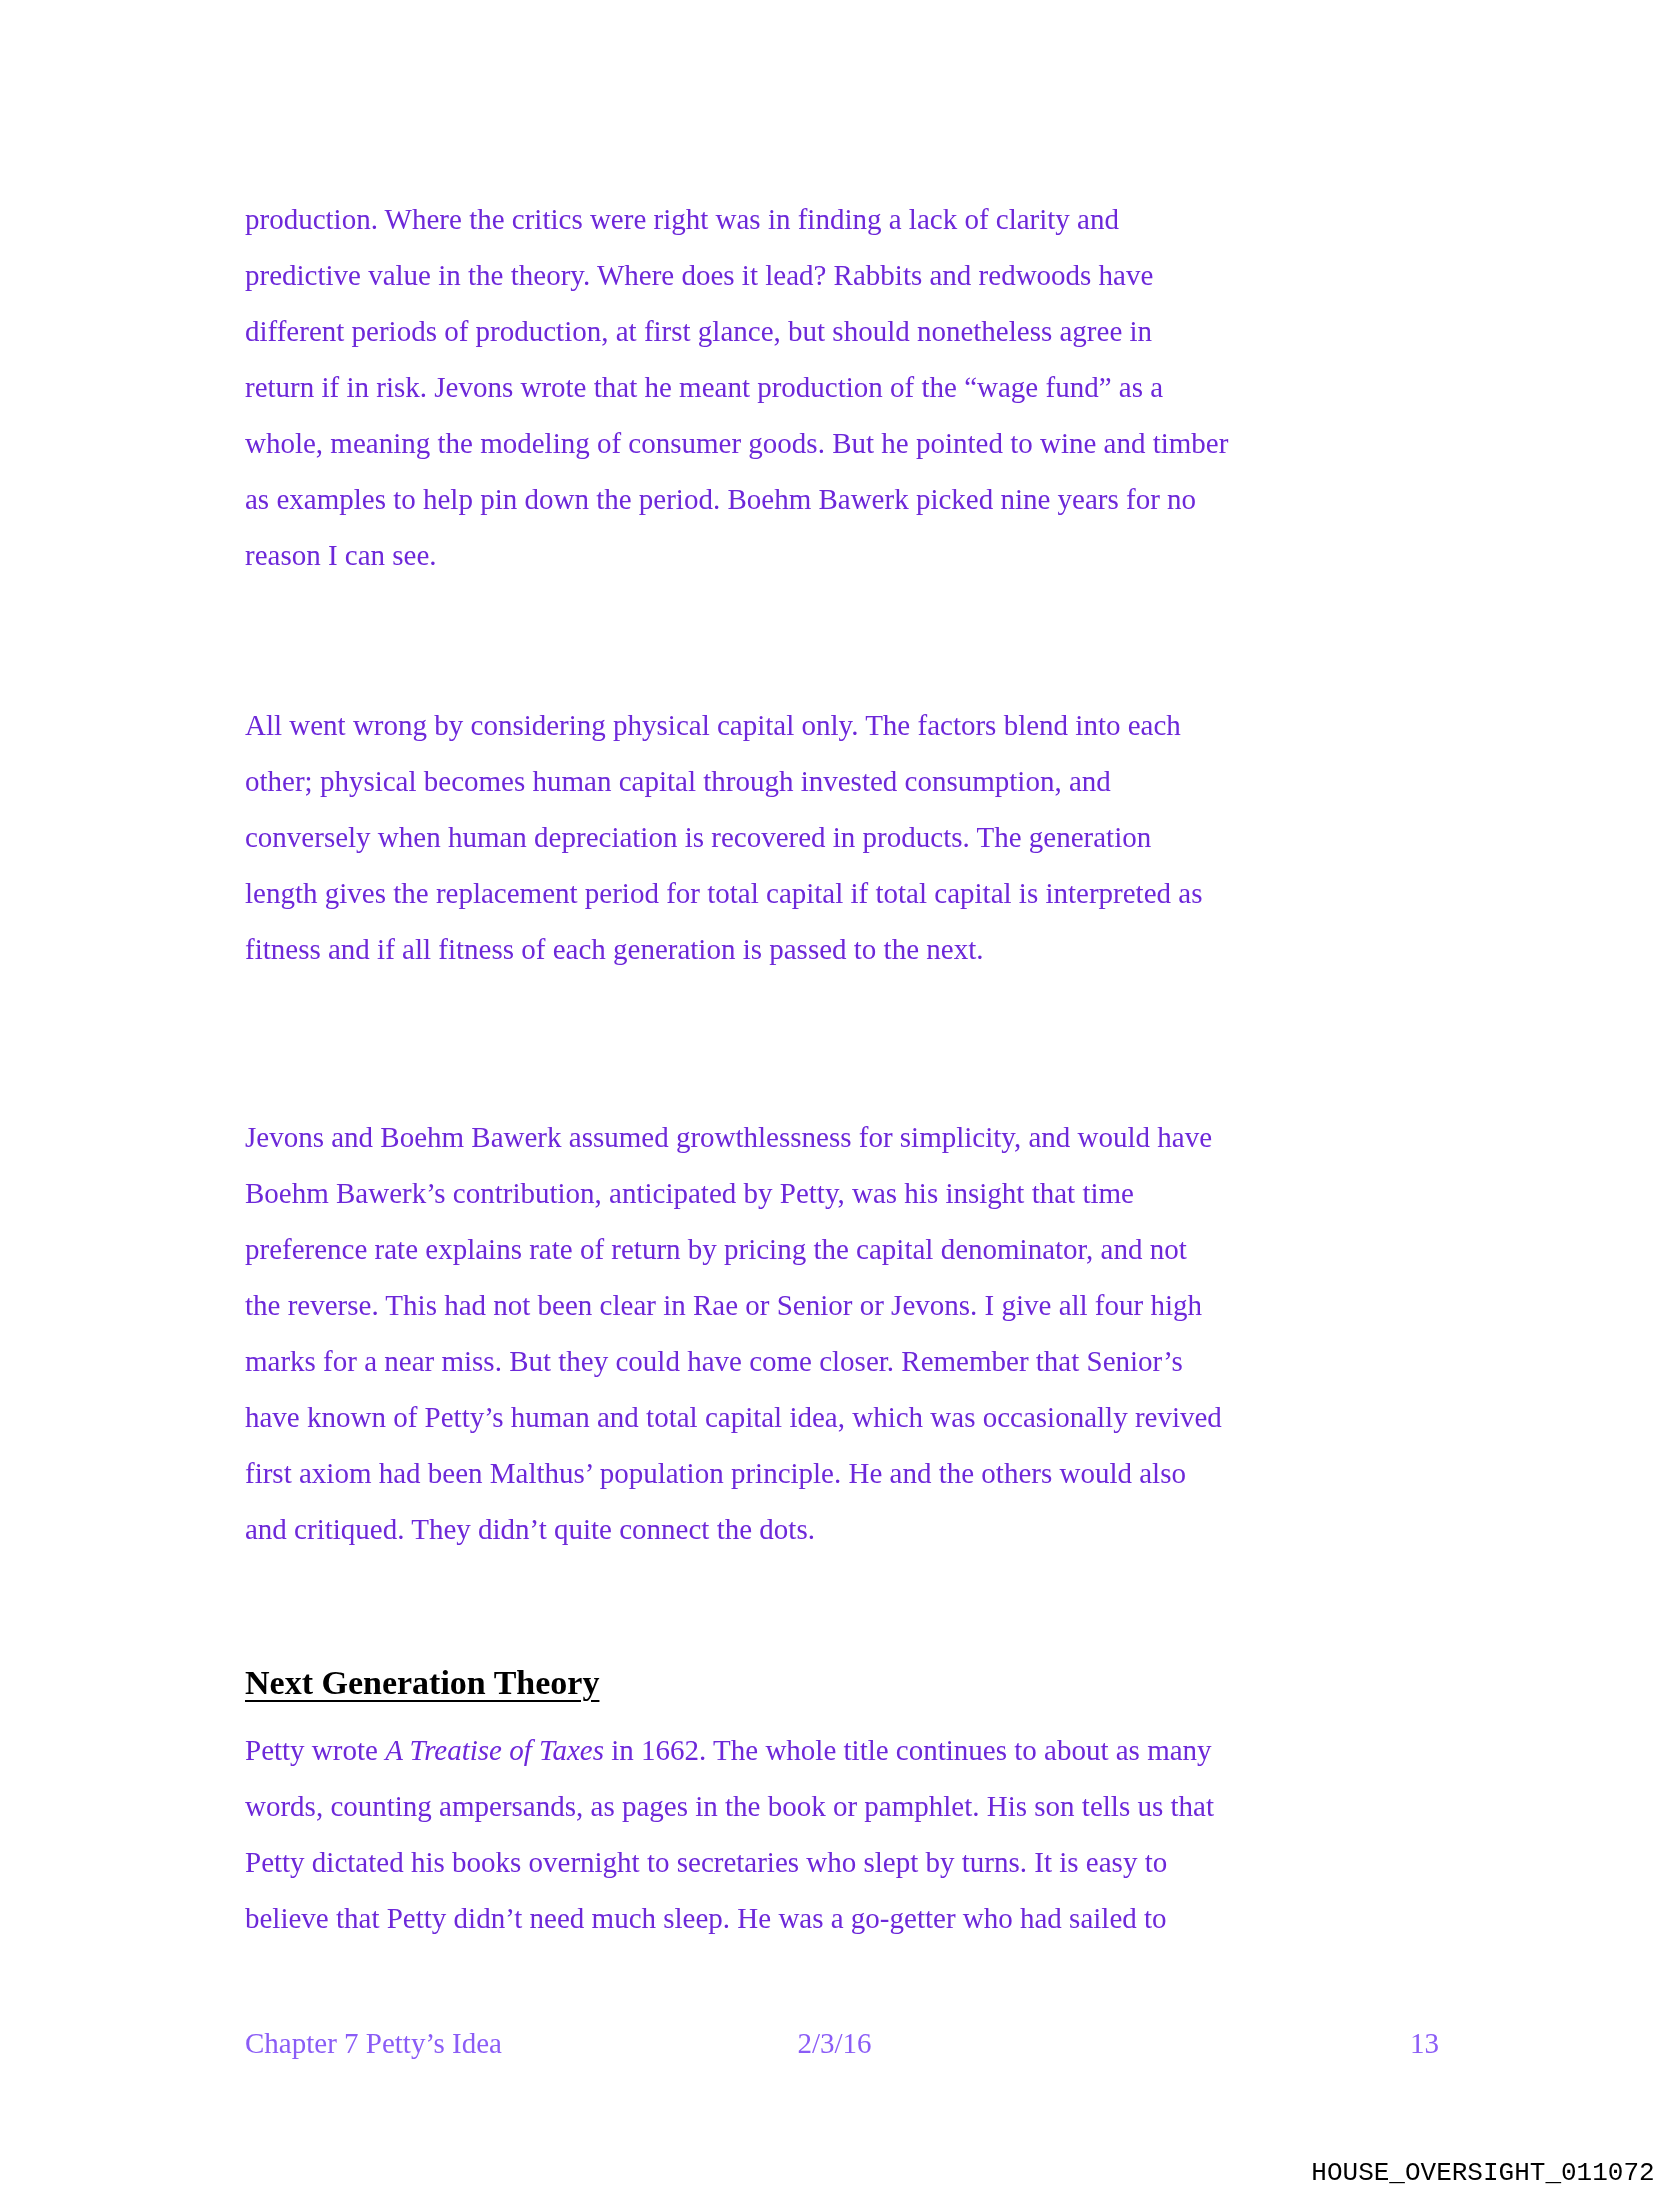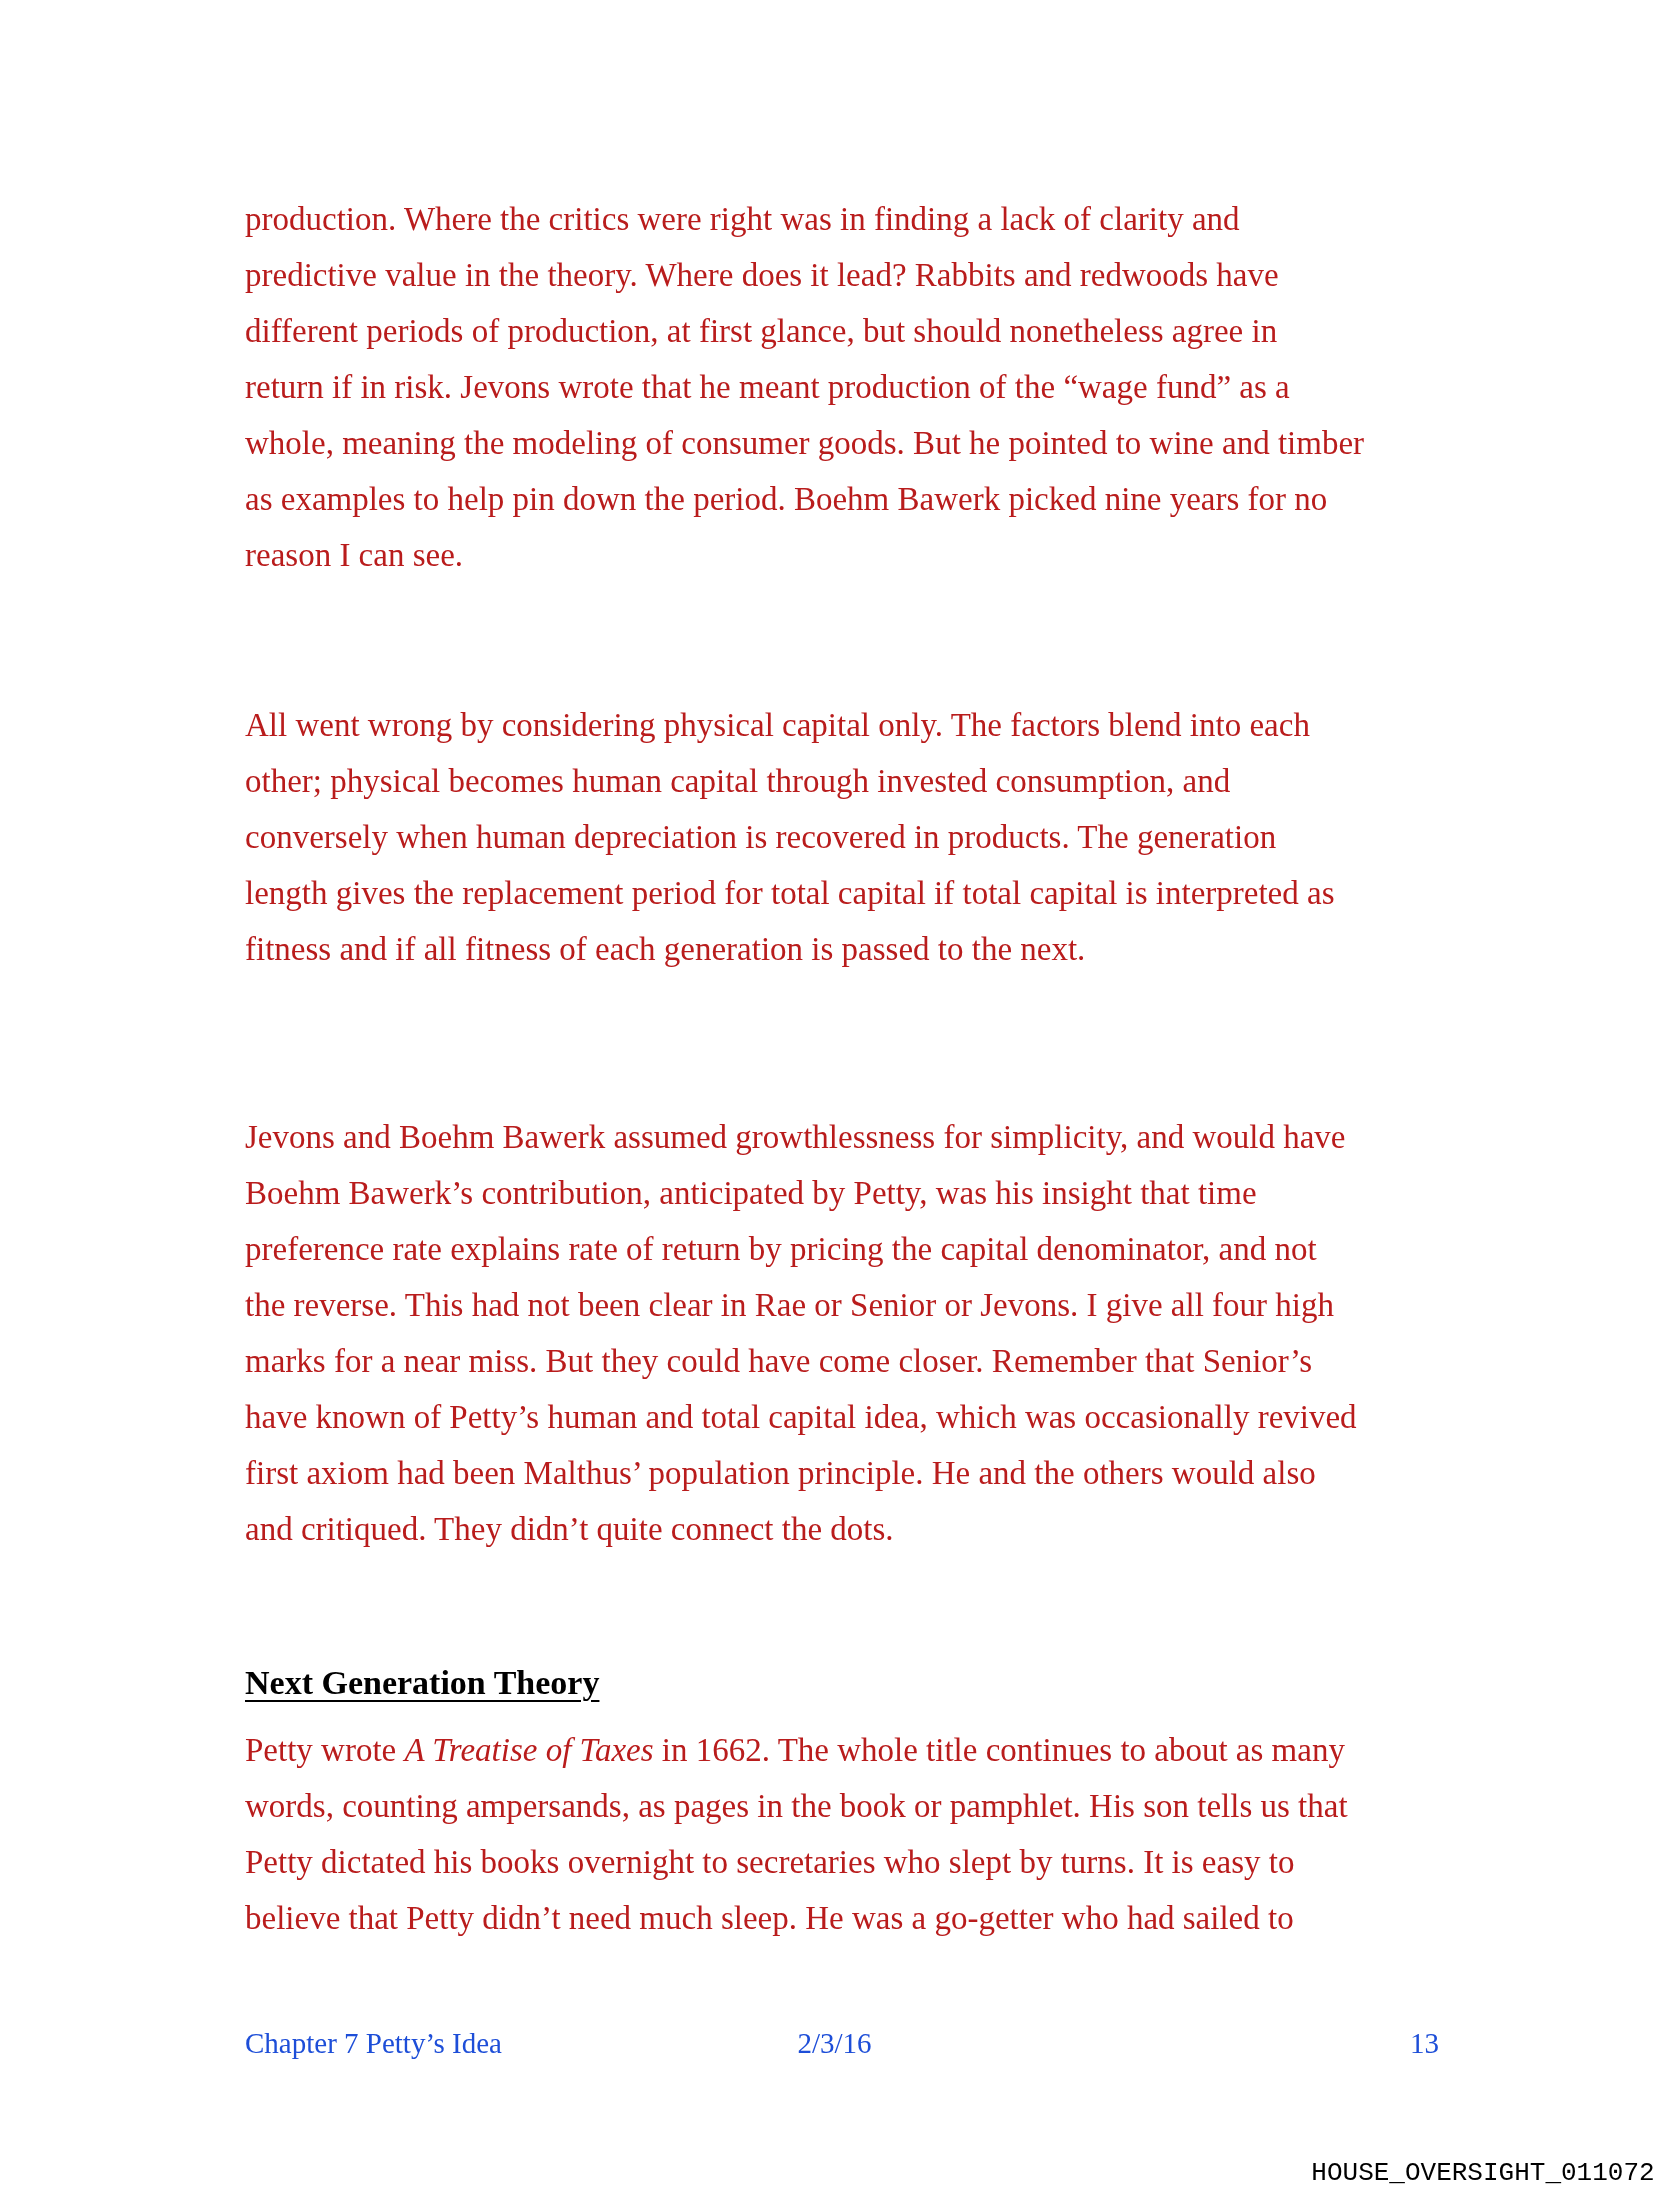--- a/index.html
+++ b/index.html
@@ -13,23 +13,23 @@
     height: 2205px;
     background: #ffffff;
     color: #000000;
     font-family: "Liberation Serif", serif;
     overflow: hidden;
   }
   .para {
     position: absolute;
     left: 245px;
     width: 1218px;
-    font-size: 33px;
+    font-size: 29px;
     line-height: 56px;
-    color: #b91c1c;
+    color: #6d28d9;
   }
   .para .line {
     white-space: nowrap;
   }
   .para .italic {
     font-style: italic;
   }
   .heading {
     position: absolute;
     left: 245px;
@@ -45,21 +45,21 @@
     text-underline-offset: 5.9px;
   }
   .footer {
     position: absolute;
     left: 0;
     top: 2024px;
     width: 1669px;
     height: 39px;
     font-size: 29px;
     line-height: 39px;
-    color: #1d4ed8;
+    color: #8b5cf6;
   }
   .footer-left {
     position: absolute;
     left: 245px;
   }
   .footer-center {
     position: absolute;
     left: 50%;
     transform: translateX(-50%);
   }

